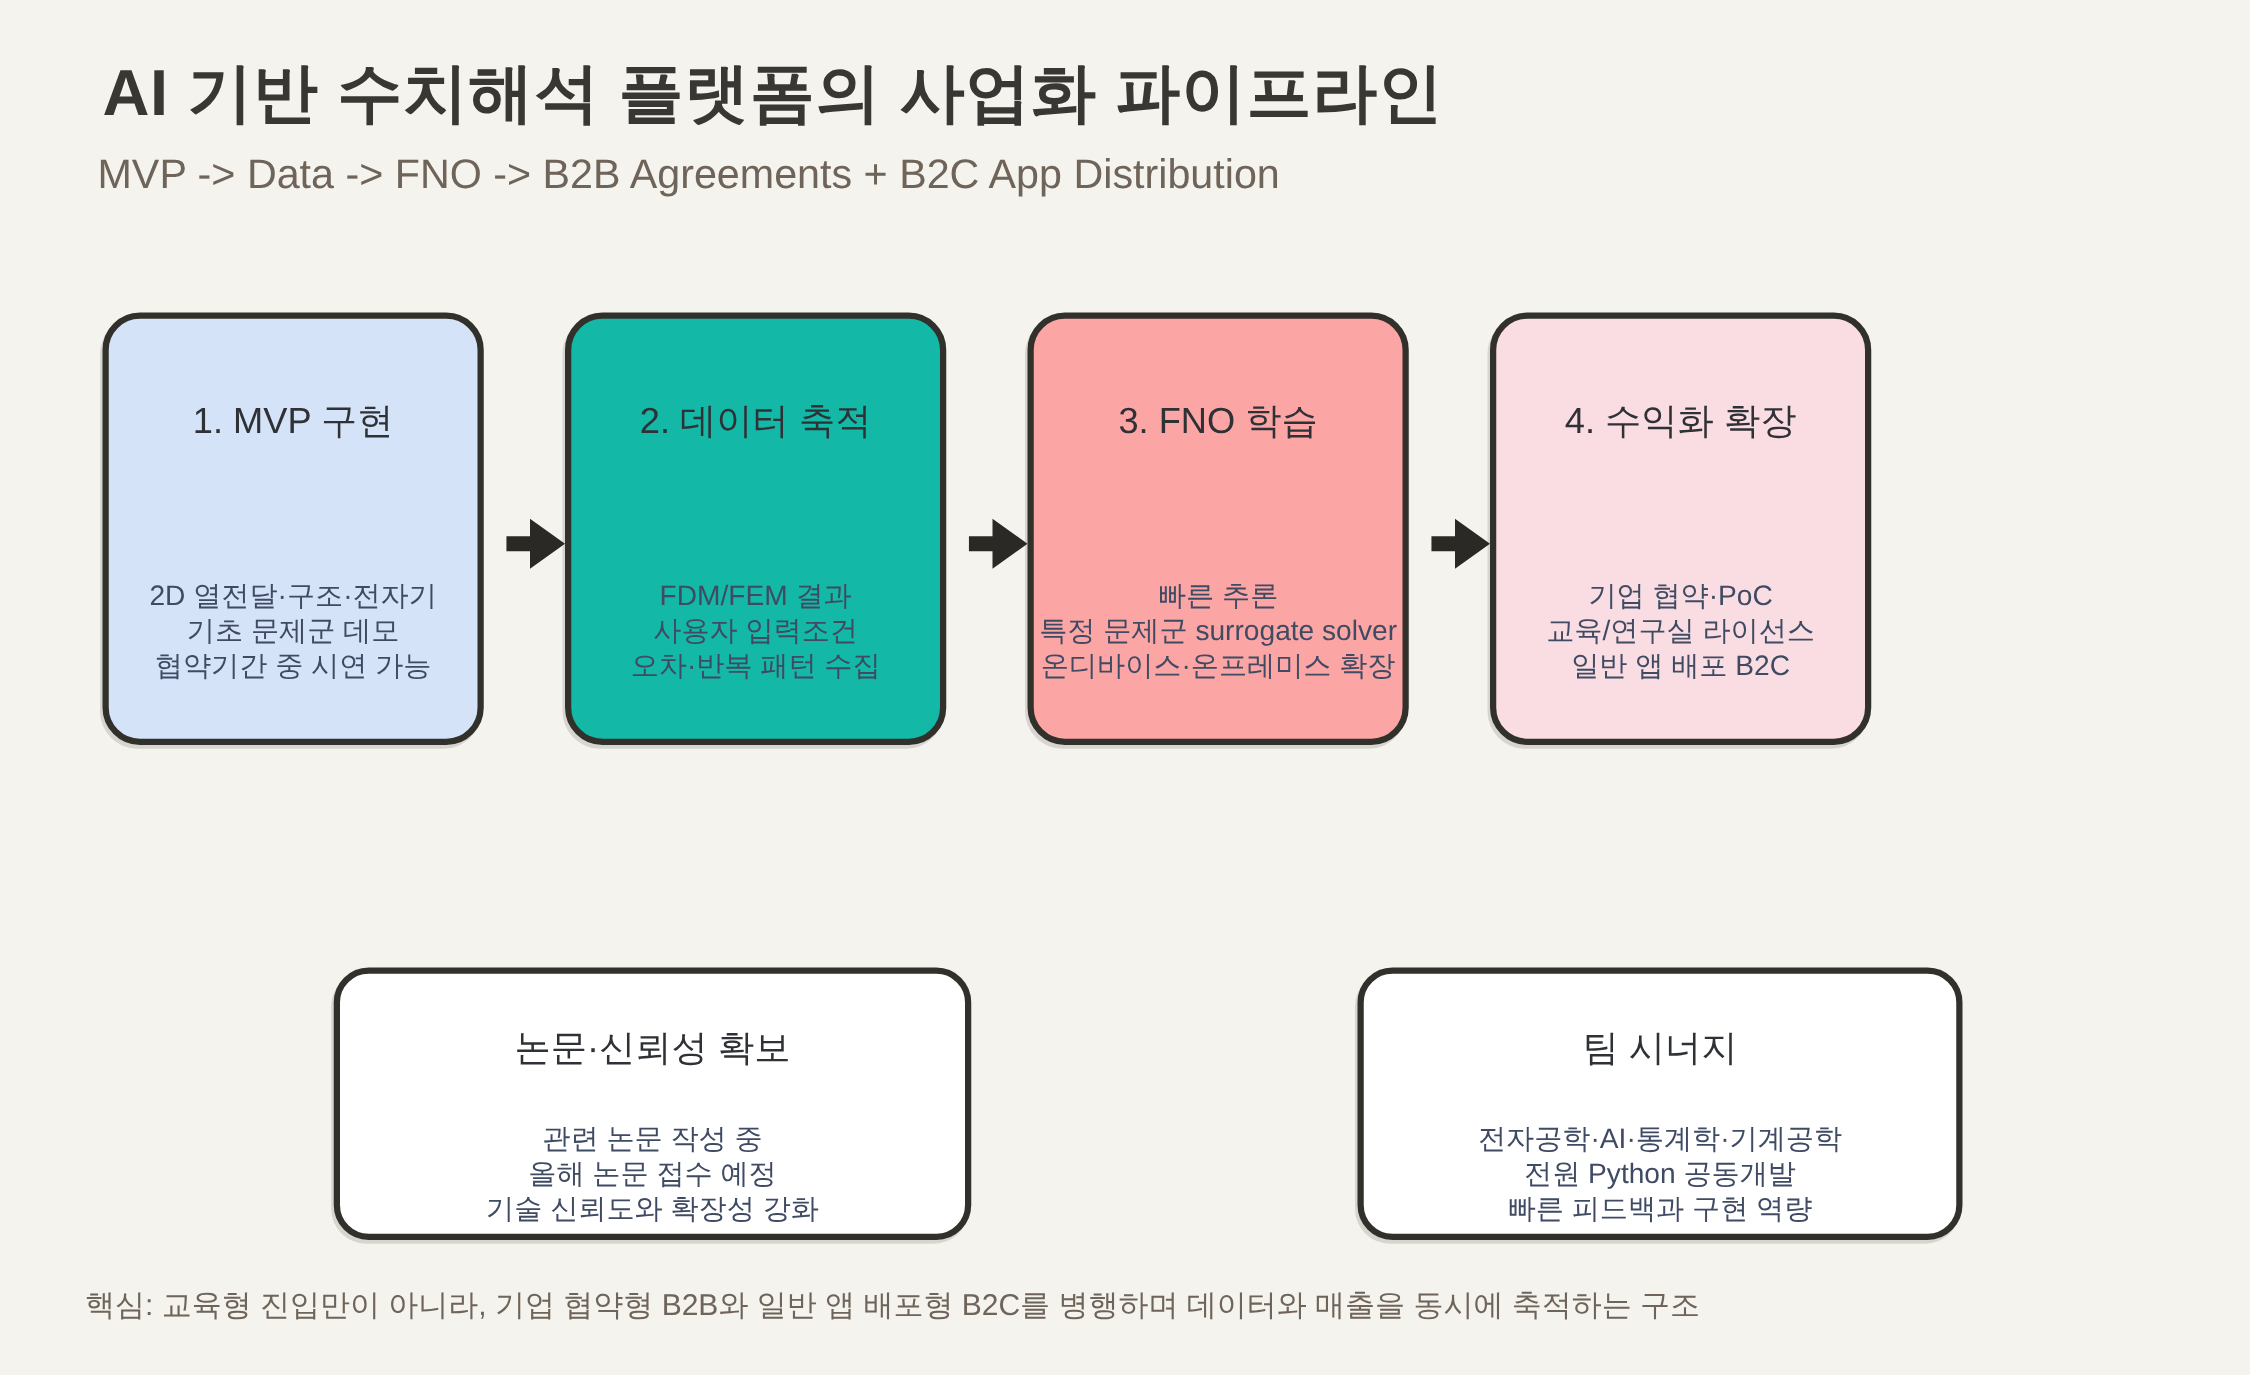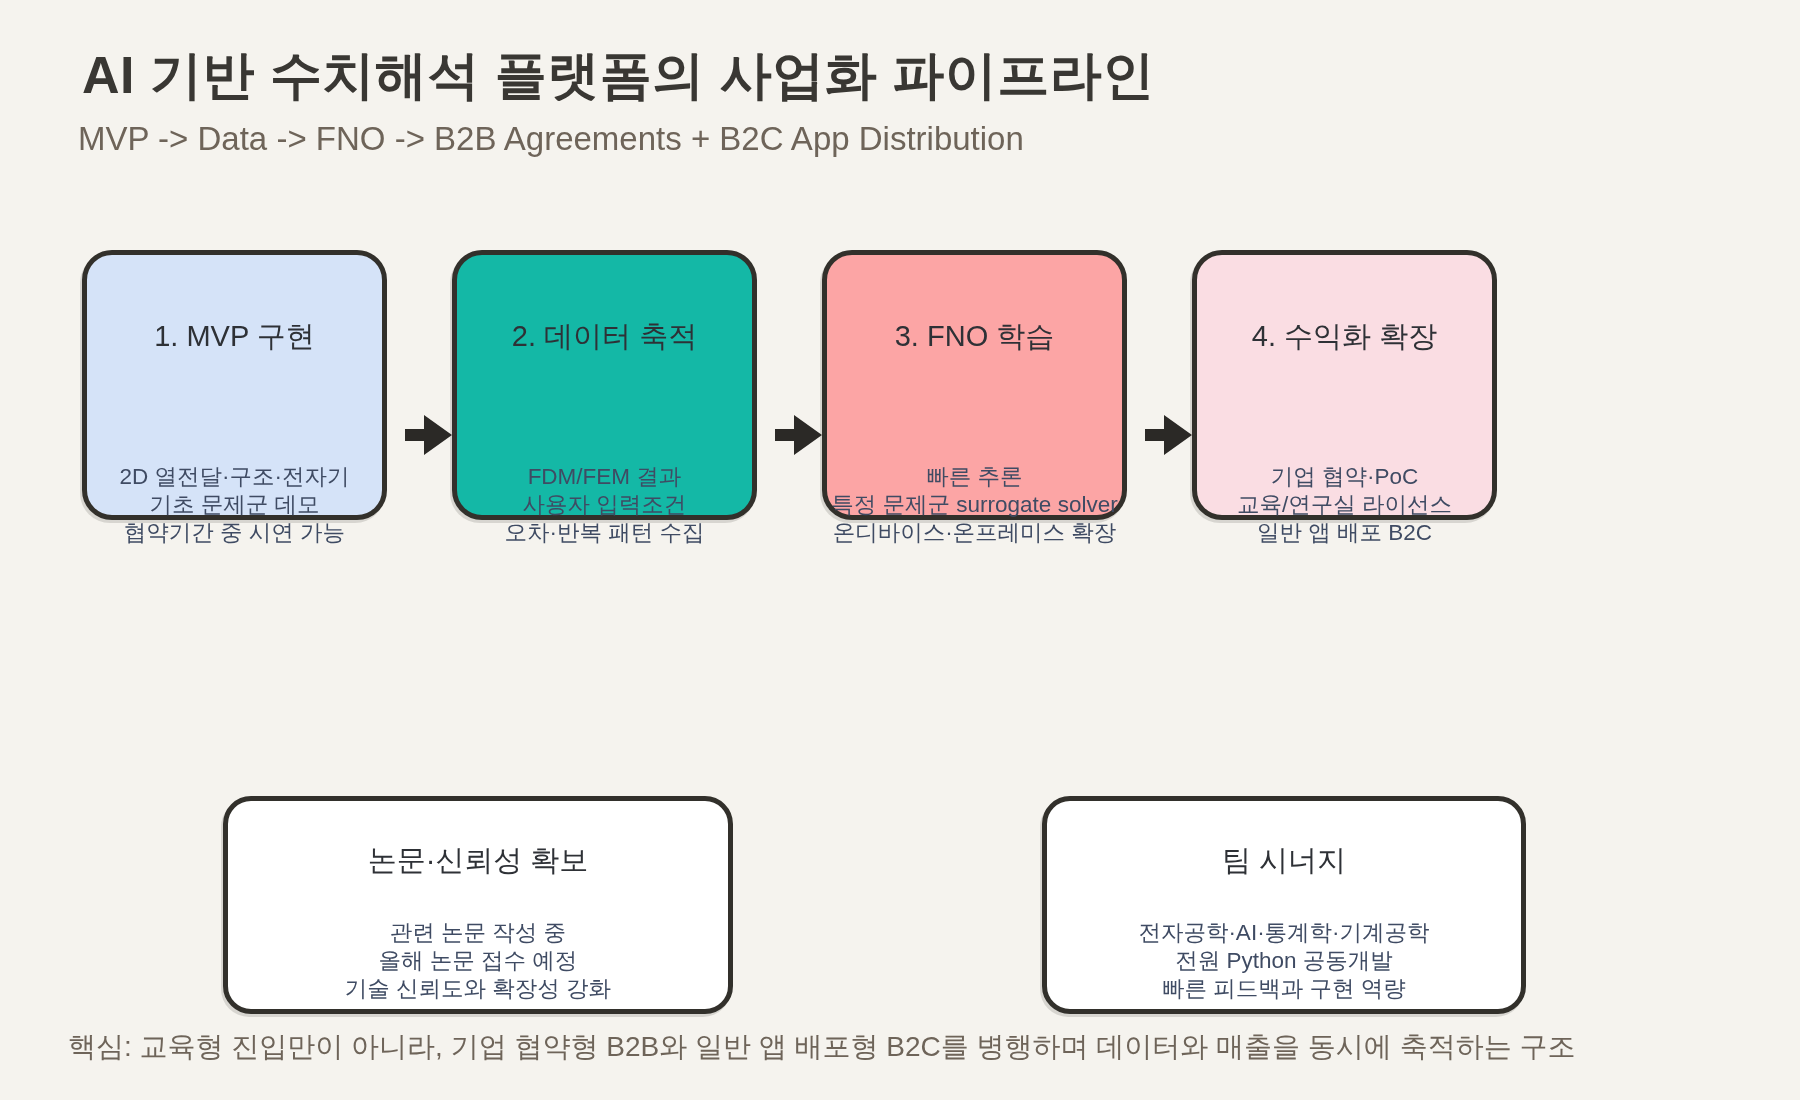--- a/index.html
+++ b/index.html
@@ -16,21 +16,21 @@
   .hdr h1 {
     margin: 4px; font-size: 52px; line-height: 1.15; font-weight: 600;
     color: #393733; letter-spacing: 0.5px;
   }
   .hdr .subtitle {
     margin-top: 14px; font-size: 33px; font-weight: 400; color: #6e6459;
   }
 
   
   .stage {
-    position: absolute; top: 250px; height: 270px; width: 305px;
+    position: absolute; top: 250px; height: 346px; width: 305px;
     border: 5px solid #32302b; border-radius: 30px;
     box-sizing: border-box;
     box-shadow: -2px 3px 0 rgba(50,48,43,0.15);
   }
   .stage-0 { left: 82px;  background: #d5e3f8; }
   .stage-1 { left: 452px; background: #14b8a6; }
   .stage-2 { left: 822px; background: #fca5a5; }
   .stage-3 { left: 1192px; background: #fadde3; }
   .stage-title {
     position: absolute; left: 0; right: 0; top: 62px;
@@ -42,40 +42,41 @@
   }
 
   
   .arrow { position: absolute; top: 412px; width: 47px; height: 46px; }
   .arrow-0 { left: 405px; }
   .arrow-1 { left: 775px; }
   .arrow-2 { left: 1145px; }
 
   
   .support {
-    position: absolute; top: 796px; height: 218px;
+    position: absolute; top: 774px; height: 218px;
     background: #ffffff; border: 5px solid #32302b; border-radius: 28px;
     box-sizing: border-box;
     box-shadow: -2px 3px 0 rgba(50,48,43,0.15);
+    margin-left: 44px;
   }
   .support-0 { left: 223px;  width: 510px; }
   .support-1 { left: 1042px; width: 484px; }
   .support-title {
     position: absolute; left: 0; right: 0; top: 40px;
     text-align: center; font-size: 29px; color: #2e3136; font-weight: 500;
   }
   .support-body {
     position: absolute; left: 4px; right: 4px; top: 118px;
     text-align: center; font-size: 22.5px; line-height: 28px; color: #3f4b63;
   }
 
   
   .footnote {
     position: absolute; left: 68px; top: 1028px;
-    font-size: 28px; color: #6e6459;
+    font-size: 24px; color: #6e6459;
   }
 </style>
 </head>
 <body>
 
 <div class="canvas">
 
   <div class="hdr">
     <h1>AI 기반 수치해석 플랫폼의 사업화 파이프라인</h1>
     <div class="subtitle">MVP -&gt; Data -&gt; FNO -&gt; B2B Agreements + B2C App Distribution</div>

